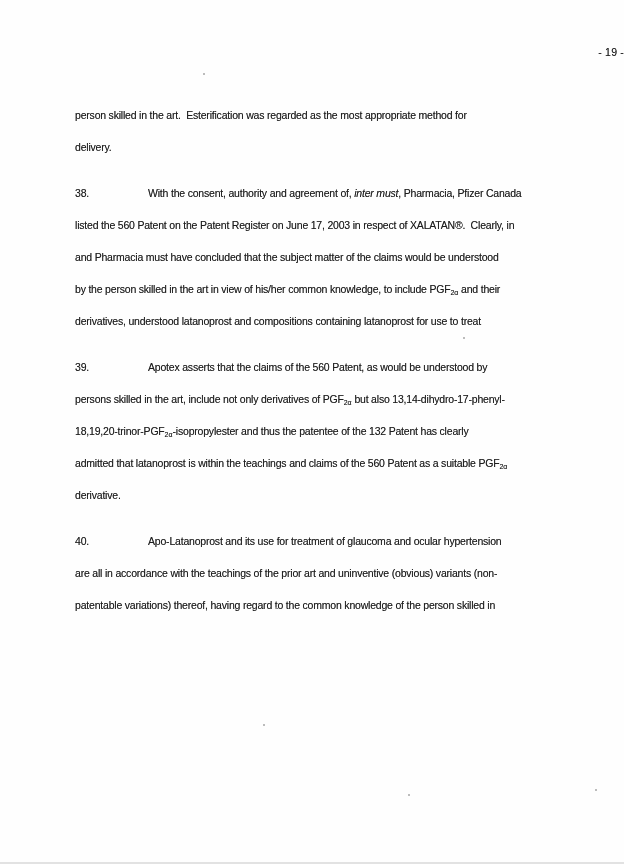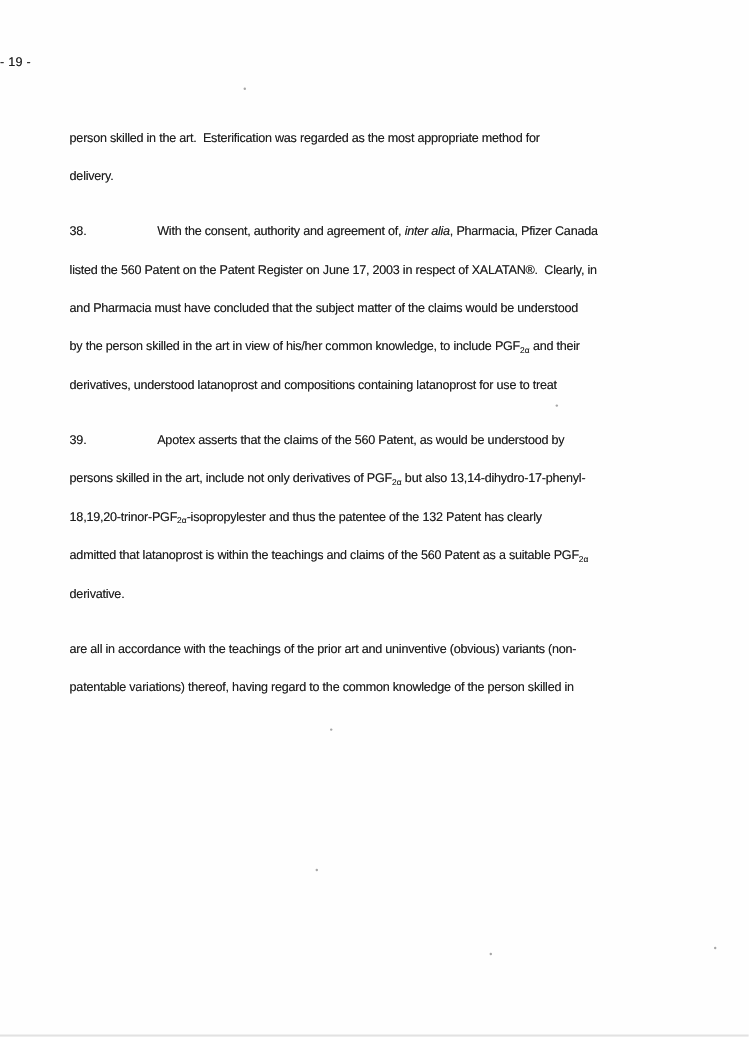--- a/index.html
+++ b/index.html
@@ -10,26 +10,26 @@
     background: #fefefe;
     overflow: hidden;
     font-family: "Liberation Sans", "DejaVu Sans", sans-serif;
     color: #1e1e1e;
     box-shadow: inset 0 -2px 0 rgba(175,175,175,0.35);
   }
   .pageno {
     margin-top: 36px;
     height: 32px;
     line-height: 32px;
-    text-align: left;
+    text-align: right;
     font-size: 10.5px;
     letter-spacing: 0.2px;
     text-shadow: 0 0 0.3px rgba(30,30,30,0.55);
   }
-  .doc-body { padding-left: 58px; padding-right: 20px; }
+  .doc-body { padding-left: 75px; padding-right: 20px; }
   .para { margin-top: 14px; }
   .para.first { margin-top: 31px; }
   .line {
     height: 32px;
     line-height: 32px;
     font-size: 10.5px;
     letter-spacing: -0.2px;
     white-space: nowrap;
     text-shadow: 0 0 0.3px rgba(30,30,30,0.55);
   }
@@ -47,34 +47,35 @@
 <body>
 
 <div class="page">
   <div class="pageno">- 19 -</div>
   <div class="doc-body" id="doc-body">
       <div class="para first">
         <div class="line"><span>person skilled in the art.&nbsp; Esterification was regarded as the most appropriate method for</span></div>
         <div class="line"><span>delivery.</span></div>
       </div>
       <div class="para">
-        <div class="line"><span class="pnum">38.</span><span>With the consent, authority and agreement of, <i>inter alia</i>, Pharmacia, Pfizer Canada</span></div>
+        <div class="line"><span class="pnum">38.</span><span>With the consent, authority and agreement of, <i>inter must</i>, Pharmacia, Pfizer Canada</span></div>
         <div class="line"><span>listed the 560 Patent on the Patent Register on June 17, 2003 in respect of XALATAN®.&nbsp; Clearly, in</span></div>
         <div class="line"><span>and Pharmacia must have concluded that the subject matter of the claims would be understood</span></div>
         <div class="line"><span>by the person skilled in the art in view of his/her common knowledge, to include PGF<sub>2α</sub> and their</span></div>
         <div class="line"><span>derivatives, understood latanoprost and compositions containing latanoprost for use to treat</span></div>
       </div>
       <div class="para">
         <div class="line"><span class="pnum">39.</span><span>Apotex asserts that the claims of the 560 Patent, as would be understood by</span></div>
         <div class="line"><span>persons skilled in the art, include not only derivatives of PGF<sub>2α</sub> but also 13,14-dihydro-17-phenyl-</span></div>
         <div class="line"><span>18,19,20-trinor-PGF<sub>2α</sub>-isopropylester and thus the patentee of the 132 Patent has clearly</span></div>
         <div class="line"><span>admitted that latanoprost is within the teachings and claims of the 560 Patent as a suitable PGF<sub>2α</sub></span></div>
         <div class="line"><span>derivative.</span></div>
       </div>
       <div class="para">
+        <div class="line"><span class="pnum">40.</span><span>Apo-Latanoprost and its use for treatment of glaucoma and ocular hypertension</span></div>
         <div class="line"><span>are all in accordance with the teachings of the prior art and uninventive (obvious) variants (non-</span></div>
         <div class="line"><span>patentable variations) thereof, having regard to the common knowledge of the person skilled in</span></div>
       </div>
     </div>
   <div id="specks">
       <div class="speck" style="left: 203px; top: 73px;"></div>
       <div class="speck" style="left: 463px; top: 337px;"></div>
       <div class="speck" style="left: 275px; top: 607px;"></div>
       <div class="speck" style="left: 263px; top: 724px;"></div>
       <div class="speck" style="left: 595px; top: 789px;"></div>

